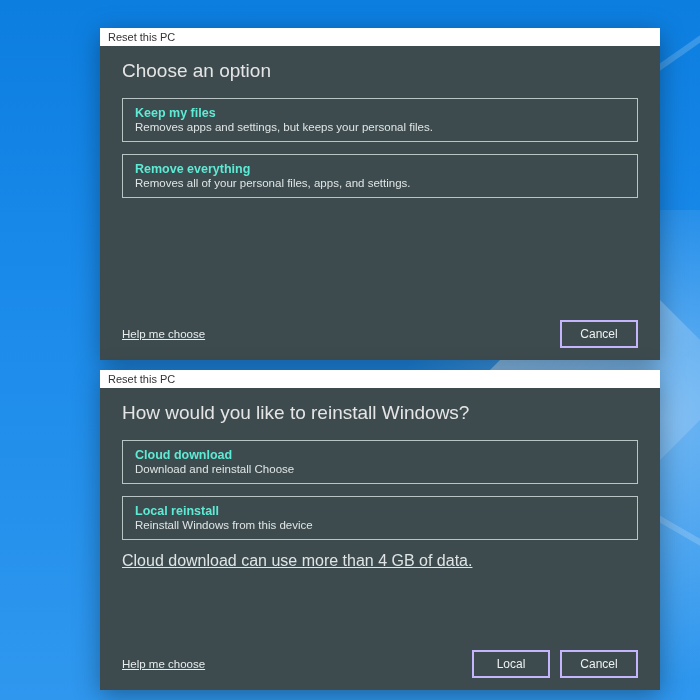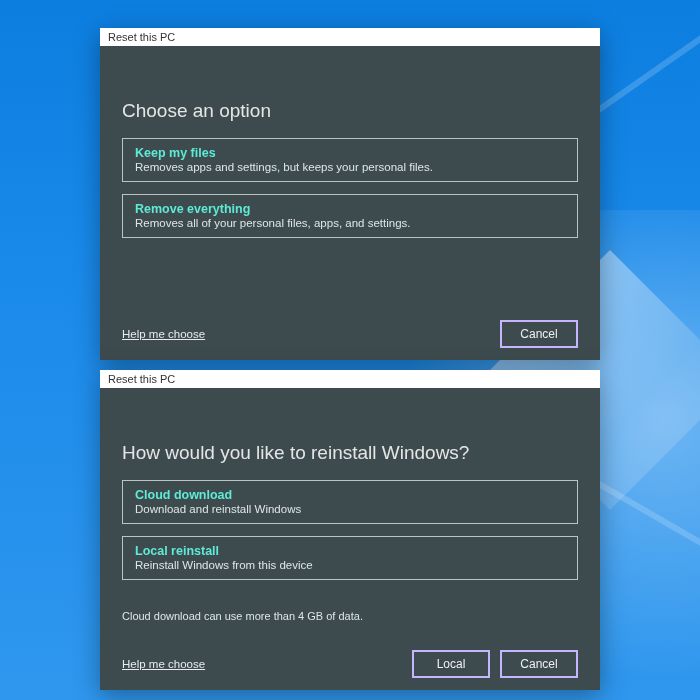--- a/index.html
+++ b/index.html
@@ -28,27 +28,26 @@
     background: radial-gradient(circle at 70% 40%, rgba(255,255,255,0.35), rgba(255,255,255,0) 55%);
   }
   .ray { position:absolute; background:rgba(255,255,255,0.18); }
   .ray.r1 { right:-30px; top:120px; width:300px; height:6px; transform:rotate(-35deg); }
   .ray.r2 { right:-60px; top:470px; width:360px; height:6px; transform:rotate(30deg); }
   .ray.r3 { right:40px; top:560px; width:260px; height:5px; transform:rotate(60deg); }
 
   .dialog {
     position: absolute;
     left: 100px;
-    width: 500px;
+    width: 560px;
     background: #3d4b4f;
     color: #e8ecec;
     box-shadow: 0 6px 24px rgba(0,0,0,0.35);
     display: flex; flex-direction: column;
     z-index: 2;
-    gap: 40px;
   }
   .dialog.top { top: 28px; height: 332px; }
   .dialog.bottom { top: 370px; height: 320px; }
 
   .titlebar {
     background: #ffffff;
     color: #333;
     font-size: 11px;
     padding: 3px 8px;
     font-weight: 400;
@@ -75,24 +74,25 @@
     font-weight: 600;
     color: #5eead4;
     margin-bottom: 1px;
   }
   .option .desc {
     font-size: 11.5px;
     font-weight: 300;
     color: #dfe5e5;
   }
   .note {
-    font-size: 11px;
+    font-size: 16px;
     font-weight: 300;
     color: #dfe5e5;
-    margin-top: 18px;
+    margin-top: 0;
+    text-decoration: underline;
   }
   .footer {
     margin-top: auto;
     display: flex;
     align-items: center;
     justify-content: space-between;
     padding-top: 8px;
   }
   .help-link {
     font-size: 11.5px;
@@ -146,21 +146,21 @@
   </div>
 </div>
 
 <div class="dialog bottom">
   <div class="titlebar">Reset this PC</div>
   <div class="body">
     <div class="heading">How would you like to reinstall Windows?</div>
 
     <div class="option">
       <div class="title">Cloud download</div>
-      <div class="desc">Download and reinstall Windows</div>
+      <div class="desc">Download and reinstall Choose</div>
     </div>
 
     <div class="option">
       <div class="title">Local reinstall</div>
       <div class="desc">Reinstall Windows from this device</div>
     </div>
 
     <div class="note">Cloud download can use more than 4 GB of data.</div>
 
     <div class="footer">

